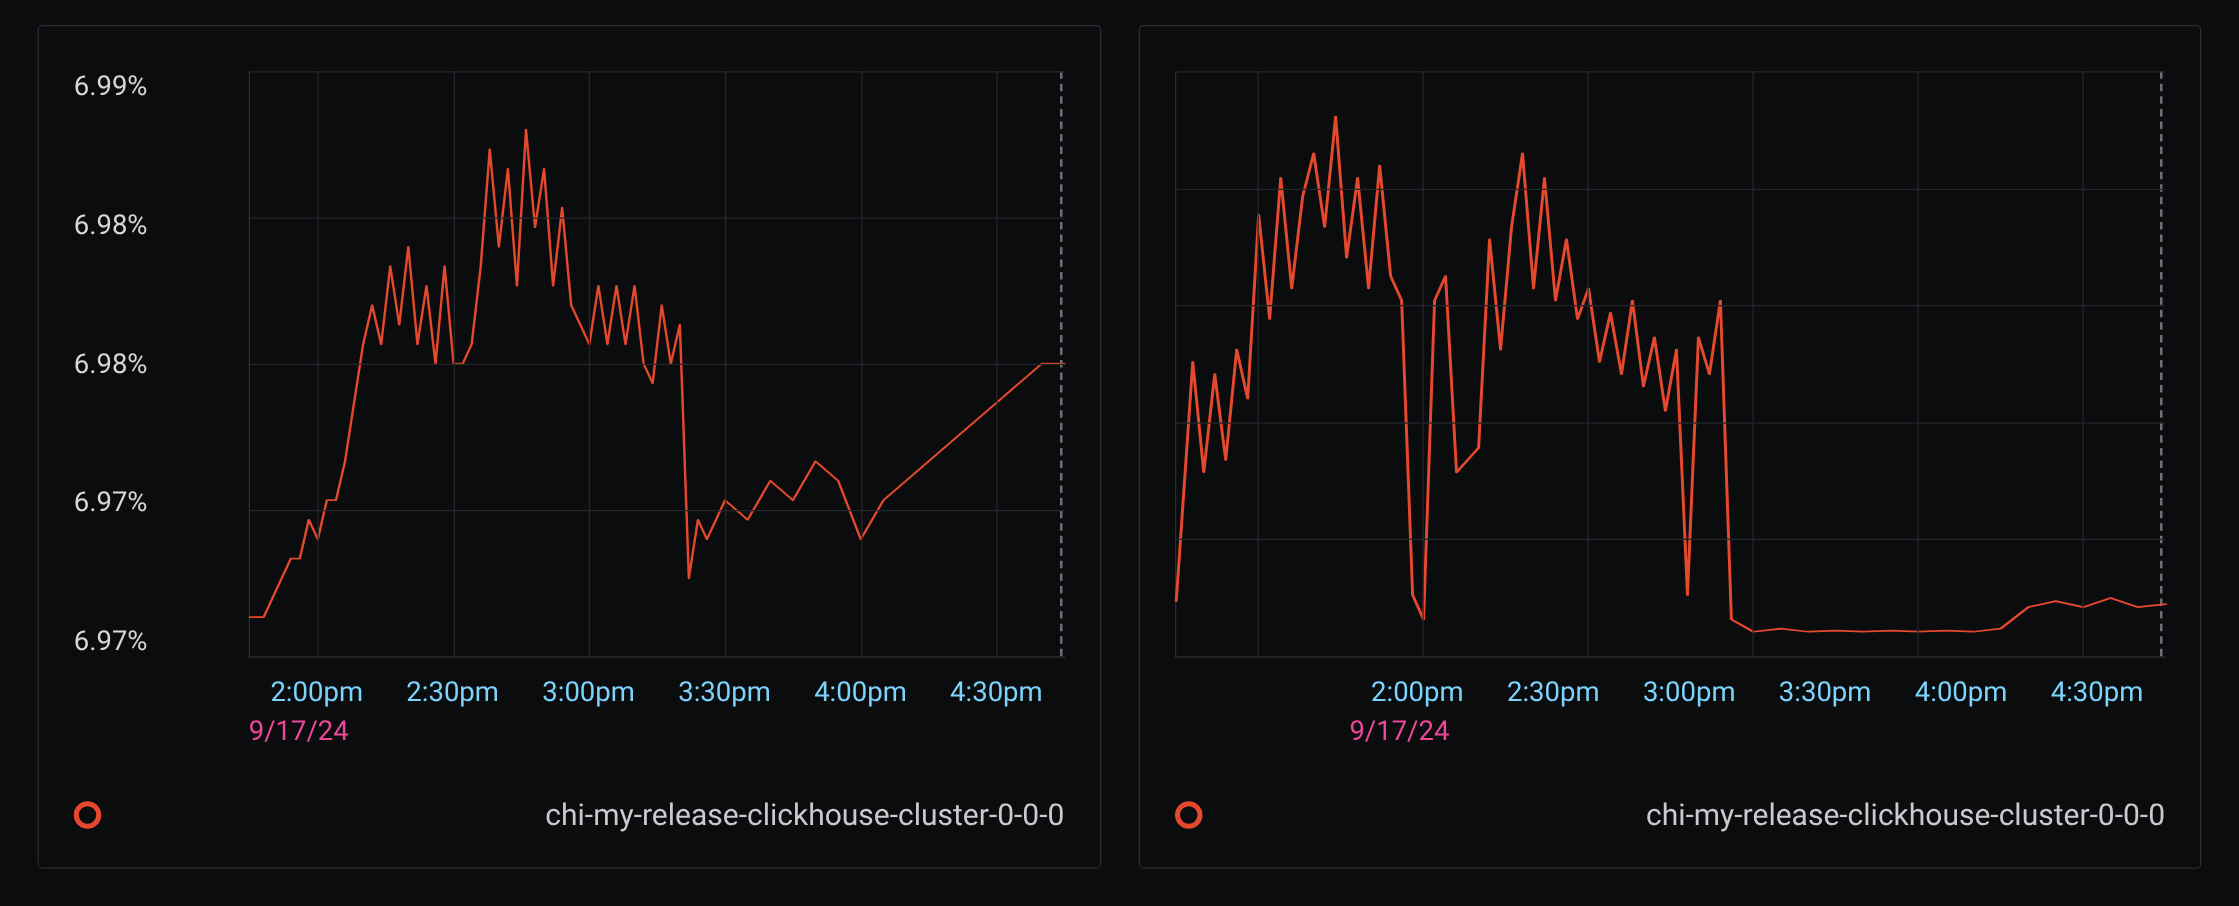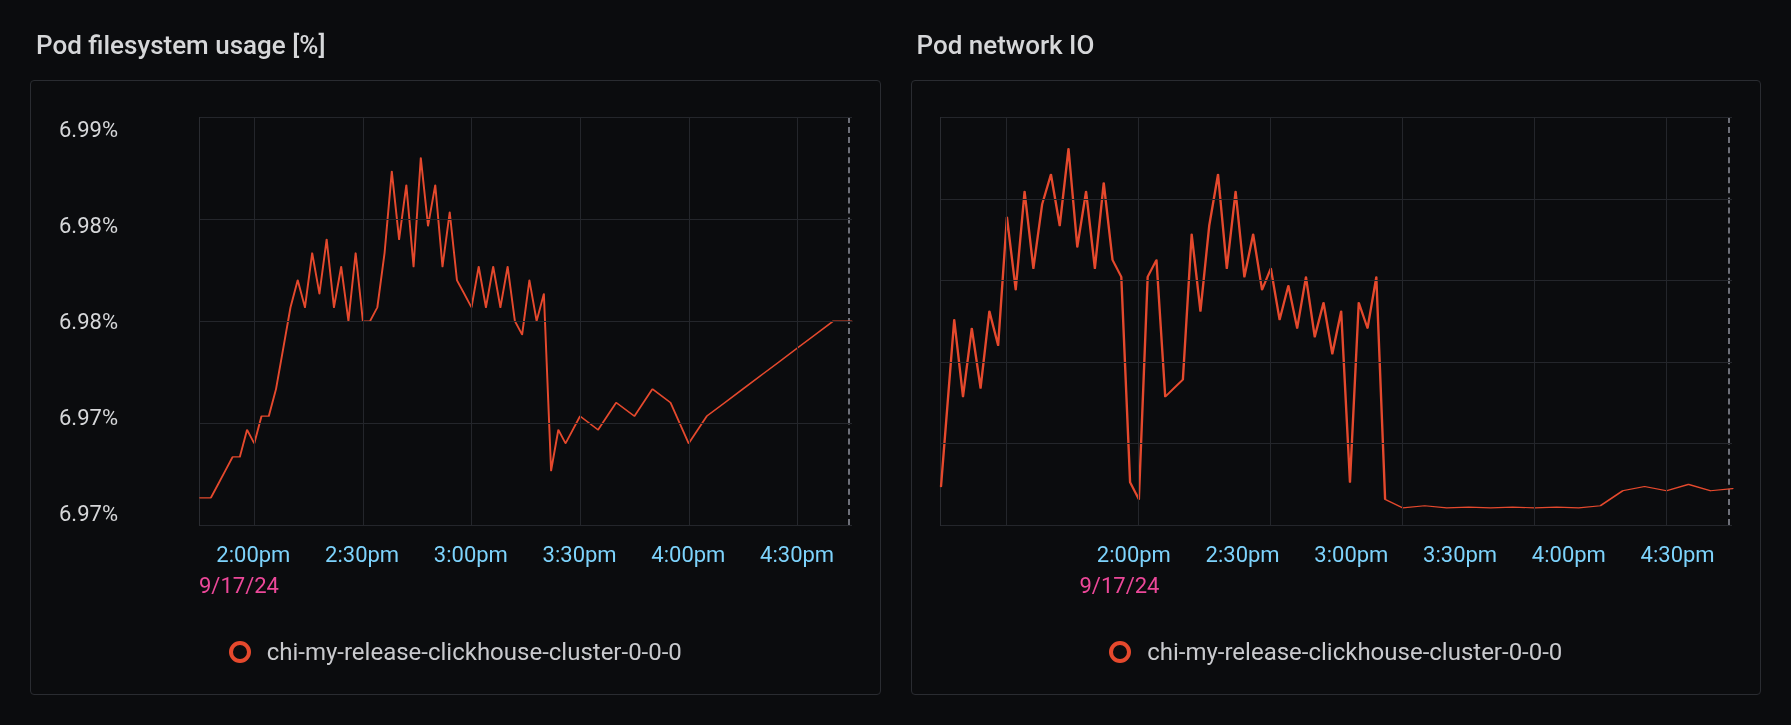--- a/index.html
+++ b/index.html
@@ -88,41 +88,40 @@
   }
   .x-date {
     margin-left: 140px;
     padding-top: 6px;
     font-size: 22px;
     color: #ec4899;
   }
   .legend {
     display: flex;
     align-items: center;
-    justify-content: center;
+    justify-content: space-between;
     gap: 16px;
     padding-top: 40px;
     font-size: 24px;
     color: #c9cace;
   }
   .legend .marker {
     width: 22px; height: 22px;
     border: 4px solid #e5492d;
     border-radius: 50%;
     background: transparent;
     display: inline-block;
   }
 </style>
 </head>
 <body>
 
 <div class="panels">
 
   <div class="panel">
-    <div class="panel-title">Pod filesystem usage [%]</div>
     <div class="card">
       <div class="plot-wrap">
         <div class="y-axis" id="yaxis-fs">
             <div>6.99%</div>
             <div>6.98%</div>
             <div>6.98%</div>
             <div>6.97%</div>
             <div>6.97%</div>
           </div>
         <div class="plot" id="plot-fs">
@@ -153,21 +152,20 @@
         </div>
       <div class="x-date">9/17/24</div>
       <div class="legend">
         <span class="marker"></span>
         <span>chi-my-release-clickhouse-cluster-0-0-0</span>
       </div>
     </div>
   </div>
 
   <div class="panel">
-    <div class="panel-title">Pod network IO</div>
     <div class="card">
       <div class="plot-wrap">
         <div class="plot" id="plot-net">
           <div class="now-line"></div>
           <svg class="series" viewBox="0 0 1000 1000" preserveAspectRatio="none">
             <path id="path-net" d="M0.0 905.7 L16.7 496.9 L27.8 685.5 L38.9 517.8 L50.0 664.6 L61.1 475.9 L72.2 559.7 L83.3 245.3 L94.4 423.5 L105.6 182.4 L116.7 371.1 L127.8 213.8 L138.9 140.5 L150.0 266.2 L161.1 77.6 L172.2 318.7 L183.3 182.4 L194.4 371.1 L205.6 161.4 L216.7 350.1 L227.8 392.0 L238.9 895.2 L250.0 937.1 L261.1 392.0 L272.2 350.1 L283.3 685.5 L294.4 664.6 L305.6 643.6 L316.7 287.2 L327.8 475.9 L338.9 266.2 L350.0 140.5 L361.1 371.1 L372.2 182.4 L383.3 392.0 L394.4 287.2 L405.6 423.5 L416.7 371.1 L427.8 496.9 L438.9 413.0 L450.0 517.8 L461.1 392.0 L472.2 538.8 L483.3 454.9 L494.4 580.7 L505.6 475.9 L516.7 895.2 L527.8 454.9 L538.9 517.8 L550.0 392.0 L561.1 937.1 L583.3 958.1 L611.1 952.8 L638.9 958.1 L666.7 956.0 L694.4 958.1 L722.2 956.0 L750.0 958.1 L777.8 956.0 L805.6 958.1 L833.3 952.8 L861.1 916.1 L888.9 905.7 L916.7 916.1 L944.4 900.4 L972.2 916.1 L1000.0 910.9 " style="stroke: rgb(229, 73, 45);"></path>
           </svg>
         <div class="grid-h" style="top: 0%;"></div>
             <div class="grid-h" style="top: 20%;"></div>
             <div class="grid-h" style="top: 40%;"></div>

